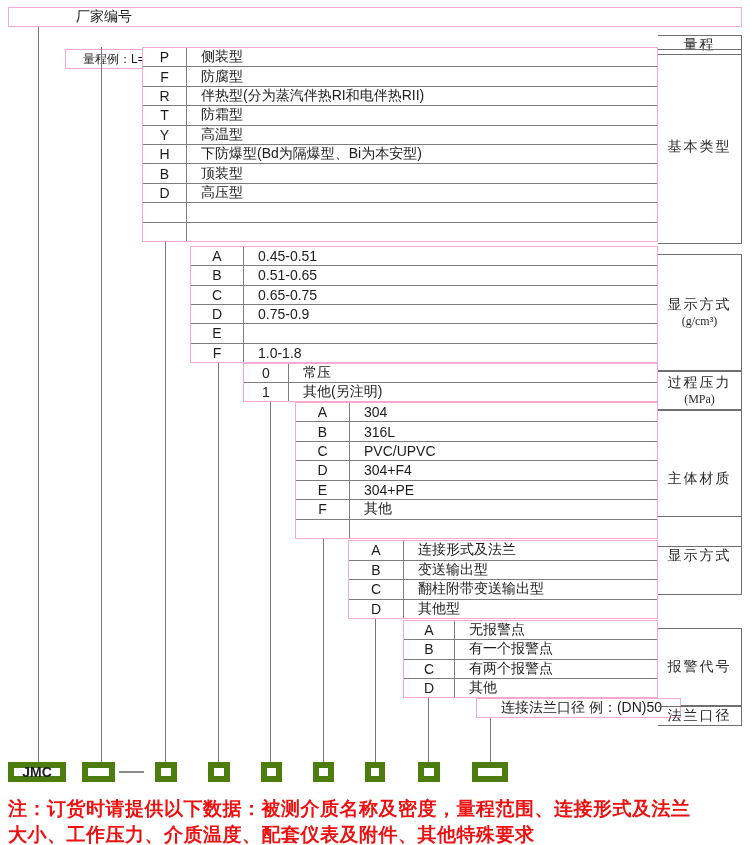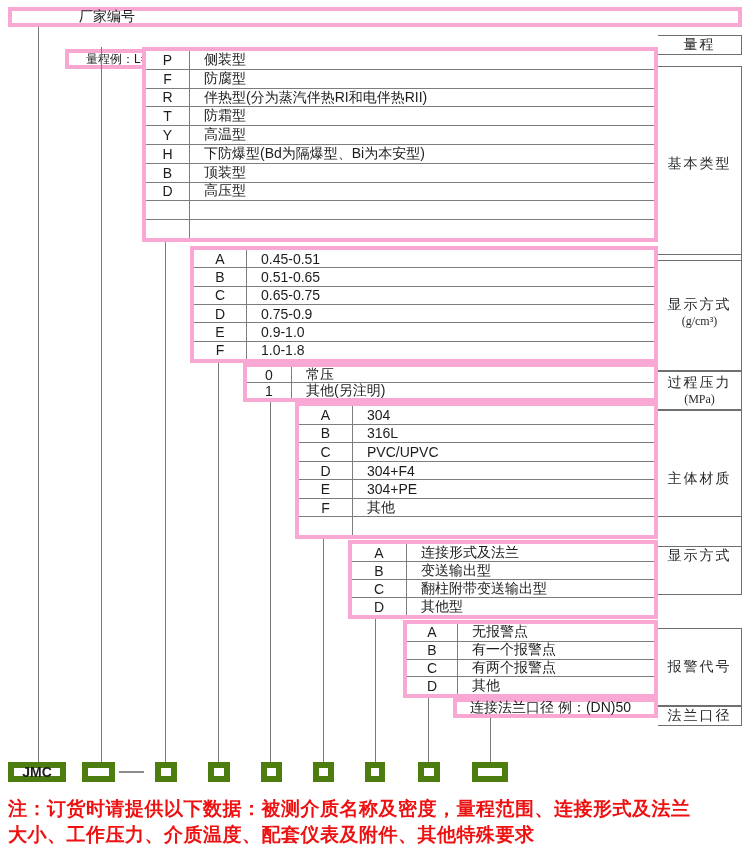--- a/index.html
+++ b/index.html
@@ -1,27 +1,27 @@
 <!DOCTYPE html>
 <html><head>
 <meta charset="utf-8">
 <style>
   html,body{margin:0;padding:0;background:#fff;}
   #stage{position:relative;width:750px;height:845px;background:#fff;overflow:hidden;
          font-family:"Liberation Sans", sans-serif;color:#1c1c1c;}
-  .box{position:absolute;box-sizing:border-box;border:4px solid #f9a8d4;background:#fff;}
+  .box{position:absolute;box-sizing:border-box;border:1px solid #f9a8d4;background:#fff;}
   .row1{display:flex;align-items:center;padding-left:67px;font-size:14px;}
   .row2{display:flex;align-items:center;padding-left:17px;font-size:12px;margin-top:22px;}
   .block{display:flex;flex-direction:column;}
   .trow{flex:1;display:flex;min-height:0;}
   .trow + .trow{border-top:1px solid #7d7d7d;}
   .trow .code{width:var(--lw,44px);border-right:1px solid #7d7d7d;display:flex;
               align-items:center;justify-content:center;font-size:14px;}
   .trow .desc{flex:1;display:flex;align-items:center;padding-left:14px;font-size:14px;}
-  .single{display:flex;align-items:center;padding-left:13px;font-size:14px;}
+  .single{display:flex;align-items:center;padding-left:24px;font-size:14px;margin-left:23px;}
   .lcell{position:absolute;left:658px;width:84px;box-sizing:border-box;
          border:1px solid #6f6f6f;border-left:none;display:flex;flex-direction:column;
          align-items:center;justify-content:center;
          font-family:"Liberation Serif", serif;font-size:14px;letter-spacing:2px;color:#2a2a2a;margin-top:8px;}
   .lcell .sub{font-size:12px;letter-spacing:0;}
   .vline{position:absolute;width:1px;background:#7a7a7a;}
   .cbox{position:absolute;top:762px;height:20px;box-sizing:border-box;
         border:6px solid #4d7c0f;background:#fff;}
   .cbox.jmc{display:flex;align-items:center;justify-content:center;
             font-weight:bold;font-size:14px;color:#1c1c1c;}
@@ -79,21 +79,21 @@
       </div>
       <div class="trow">
         <div class="code"></div>
         <div class="desc"></div>
       </div>
       <div class="trow">
         <div class="code"></div>
         <div class="desc"></div>
       </div>
     </div>
-  <div class="lcell" style="top:58px;height:195px">
+  <div class="lcell" style="top:41px;height:195px">
     <div>基本类型</div>
   </div>
 
   <div class="box block" style="left:190px;top:246px;width:468px;height:117px;--lw:52px">
       <div class="trow">
         <div class="code">A</div>
         <div class="desc">0.45-0.51</div>
       </div>
       <div class="trow">
         <div class="code">B</div>
@@ -102,21 +102,20 @@
       <div class="trow">
         <div class="code">C</div>
         <div class="desc">0.65-0.75</div>
       </div>
       <div class="trow">
         <div class="code">D</div>
         <div class="desc">0.75-0.9</div>
       </div>
       <div class="trow">
         <div class="code">E</div>
-        <div class="desc">0.9-1.0</div>
       </div>
       <div class="trow">
         <div class="code">F</div>
         <div class="desc">1.0-1.8</div>
       </div>
     </div>
   <div class="lcell" style="top:246px;height:117px">
     <div>显示方式</div>
     <div class="sub">(g/cm³)</div>
   </div>

